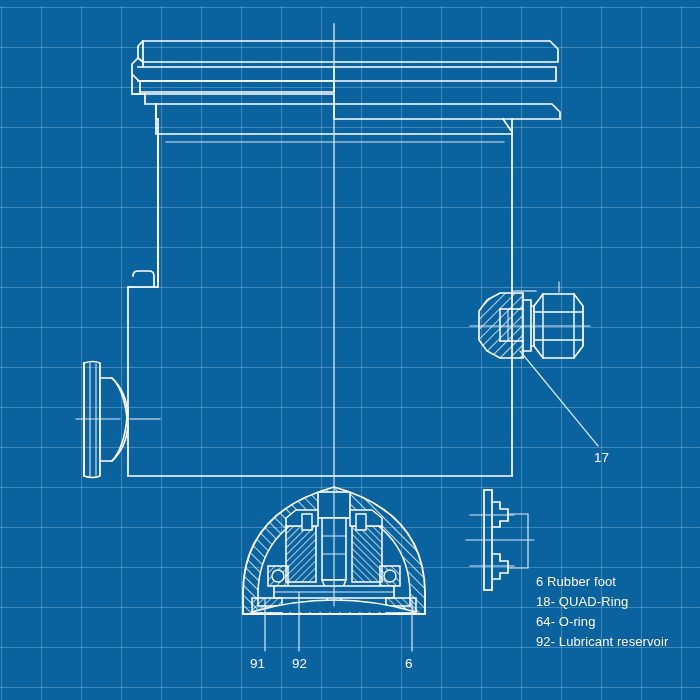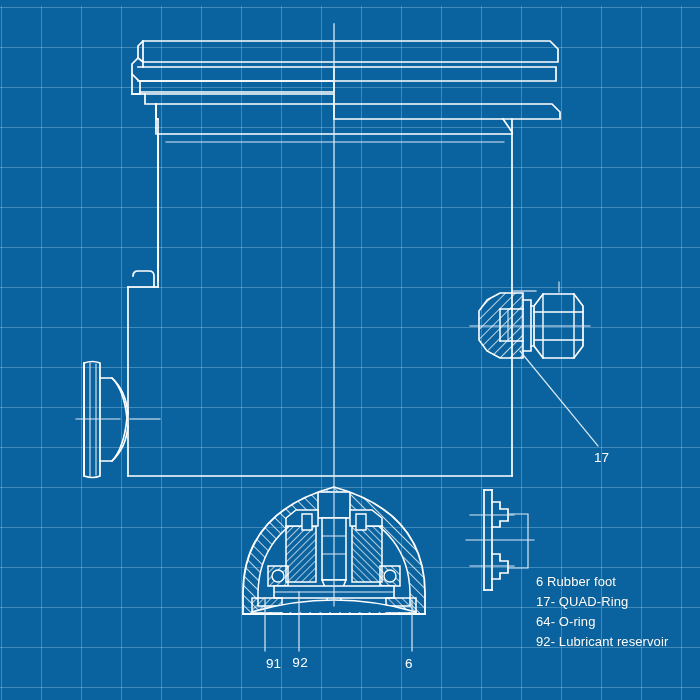--- a/index.html
+++ b/index.html
@@ -41,22 +41,22 @@
     white-space: nowrap;
     text-shadow: 0 0 1px rgba(0,0,0,0.25);
   }
   .legend div { letter-spacing: 0.1px; }
   .calloutlbl {
     position: absolute;
     color: #ffffff;
     font-size: 13.5px;
     white-space: nowrap;
   }
-  #lbl-91 { left: 266px; top: 650px; }
-  #lbl-92 { left: 292px; top: 650px; font-family: Liberation Mono, monospace; }
+  #lbl-91 { left: 250px; top: 650px; }
+  #lbl-92 { left: 292px; top: 650px; }
   #lbl-6  { left: 405px; top: 650px; }
   #lbl-17 { left: 594px; top: 444px; }
 </style>
 </head>
 <body>
 
 <div id="stage">
 
   <div id="grid"></div>
 
@@ -270,18 +270,18 @@
     </g>
   </svg>
 
   <div class="calloutlbl" id="lbl-17">17</div>
   <div class="calloutlbl" id="lbl-91">91</div>
   <div class="calloutlbl" id="lbl-92">92</div>
   <div class="calloutlbl" id="lbl-6">6</div>
 
   <div class="legend">
     <div>6 Rubber foot</div>
-    <div>17- QUAD-Ring</div>
+    <div>18- QUAD-Ring</div>
     <div>64- O-ring</div>
     <div>92- Lubricant reservoir</div>
   </div>
 
 </div>
 
 </body></html>

